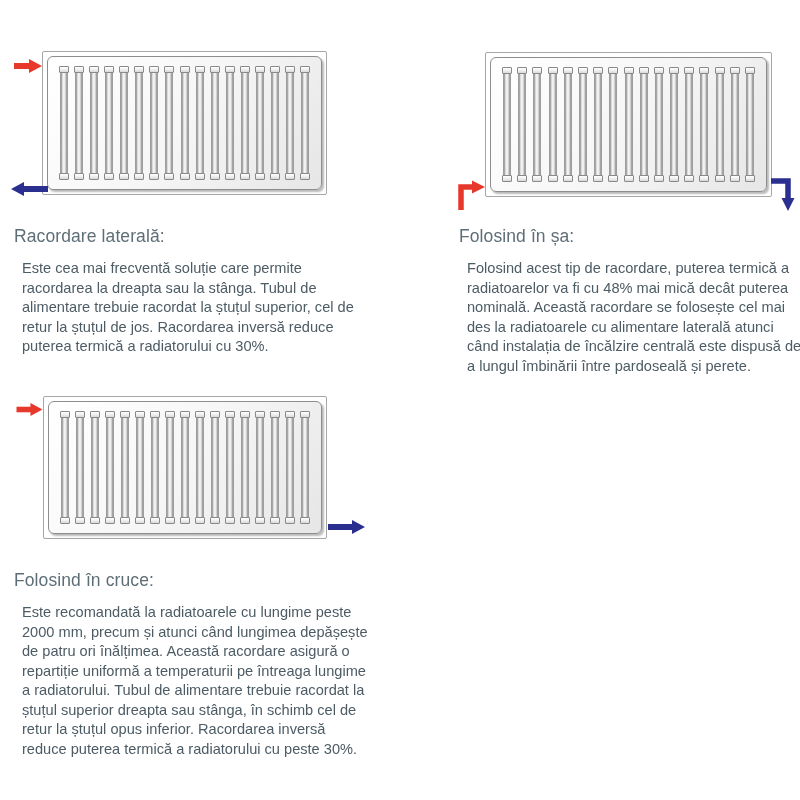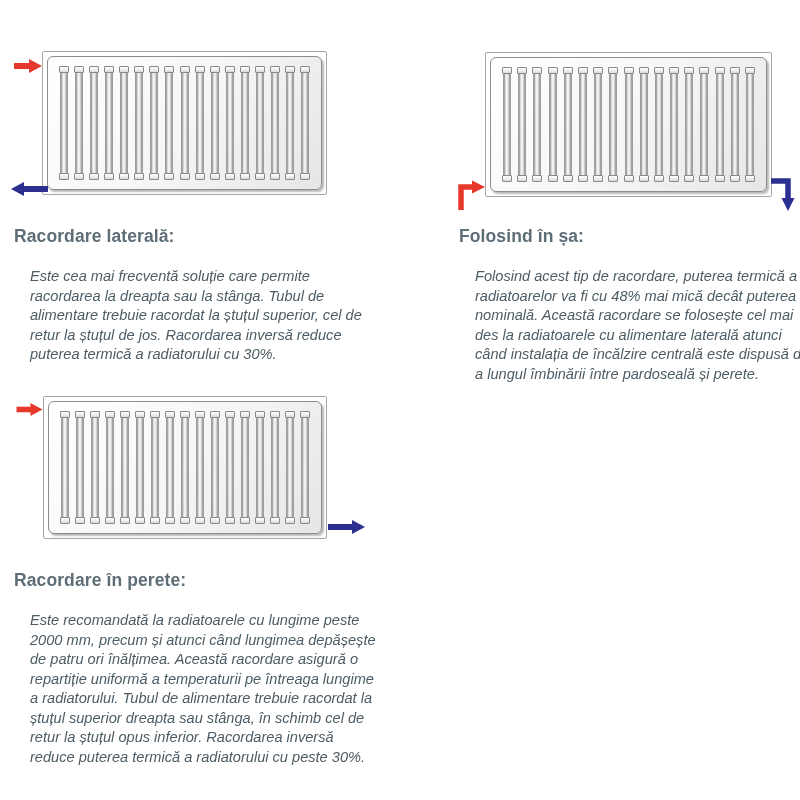--- a/index.html
+++ b/index.html
@@ -42,32 +42,31 @@
   }
 
   
   .arrow{position:absolute;}
   .arrow svg{display:block;width:100%;height:100%;}
 
   
   .section-heading{
     position:absolute;
     font-size:17.5px;
-    font-weight:700;
+    font-weight:400;
     color:#5e6e77;
     margin:0;
     letter-spacing:0.1px;
   }
   .section-body{
     position:absolute;
     font-size:14.6px;
     line-height:19.5px;
     color:#4c5b64;
-    margin:16px;
-    font-style:italic;
+    margin:8px;
   }
 </style>
 </head>
 <body>
 
 <div class="radiator" style="left:42px;top:51px;width:283px;height:142px;">
   <div class="panel">
       <div class="rib">
         <div class="rib-cap"></div>
         <div class="rib-body"></div>
@@ -377,14 +376,14 @@
   </svg>
 </div>
 
 <div class="arrow" style="left:328px;top:520px;width:37px;height:14px;">
   <svg viewBox="0 0 37 14" fill="#2b2f8f">
     <rect x="0" y="4" width="25" height="6"></rect>
     <polygon points="24,0 37,7 24,14"></polygon>
   </svg>
 </div>
 
-<h2 class="section-heading" style="left:14px;top:570px;">Racordare în perete:</h2>
+<h2 class="section-heading" style="left:14px;top:570px;">Folosind în cruce:</h2>
 <p class="section-body" style="left:14px;top:595px;width:352px;">Este recomandată la radiatoarele cu lungime peste 2000 mm, precum și atunci când lungimea depășește de patru ori înălțimea. Această racordare asigură o repartiție uniformă a temperaturii pe întreaga lungime a radiatorului. Tubul de alimentare trebuie racordat la ștuțul superior dreapta sau stânga, în schimb cel de retur la ștuțul opus inferior. Racordarea inversă reduce puterea termică a radiatorului cu peste 30%.</p>
 
 </body></html>

